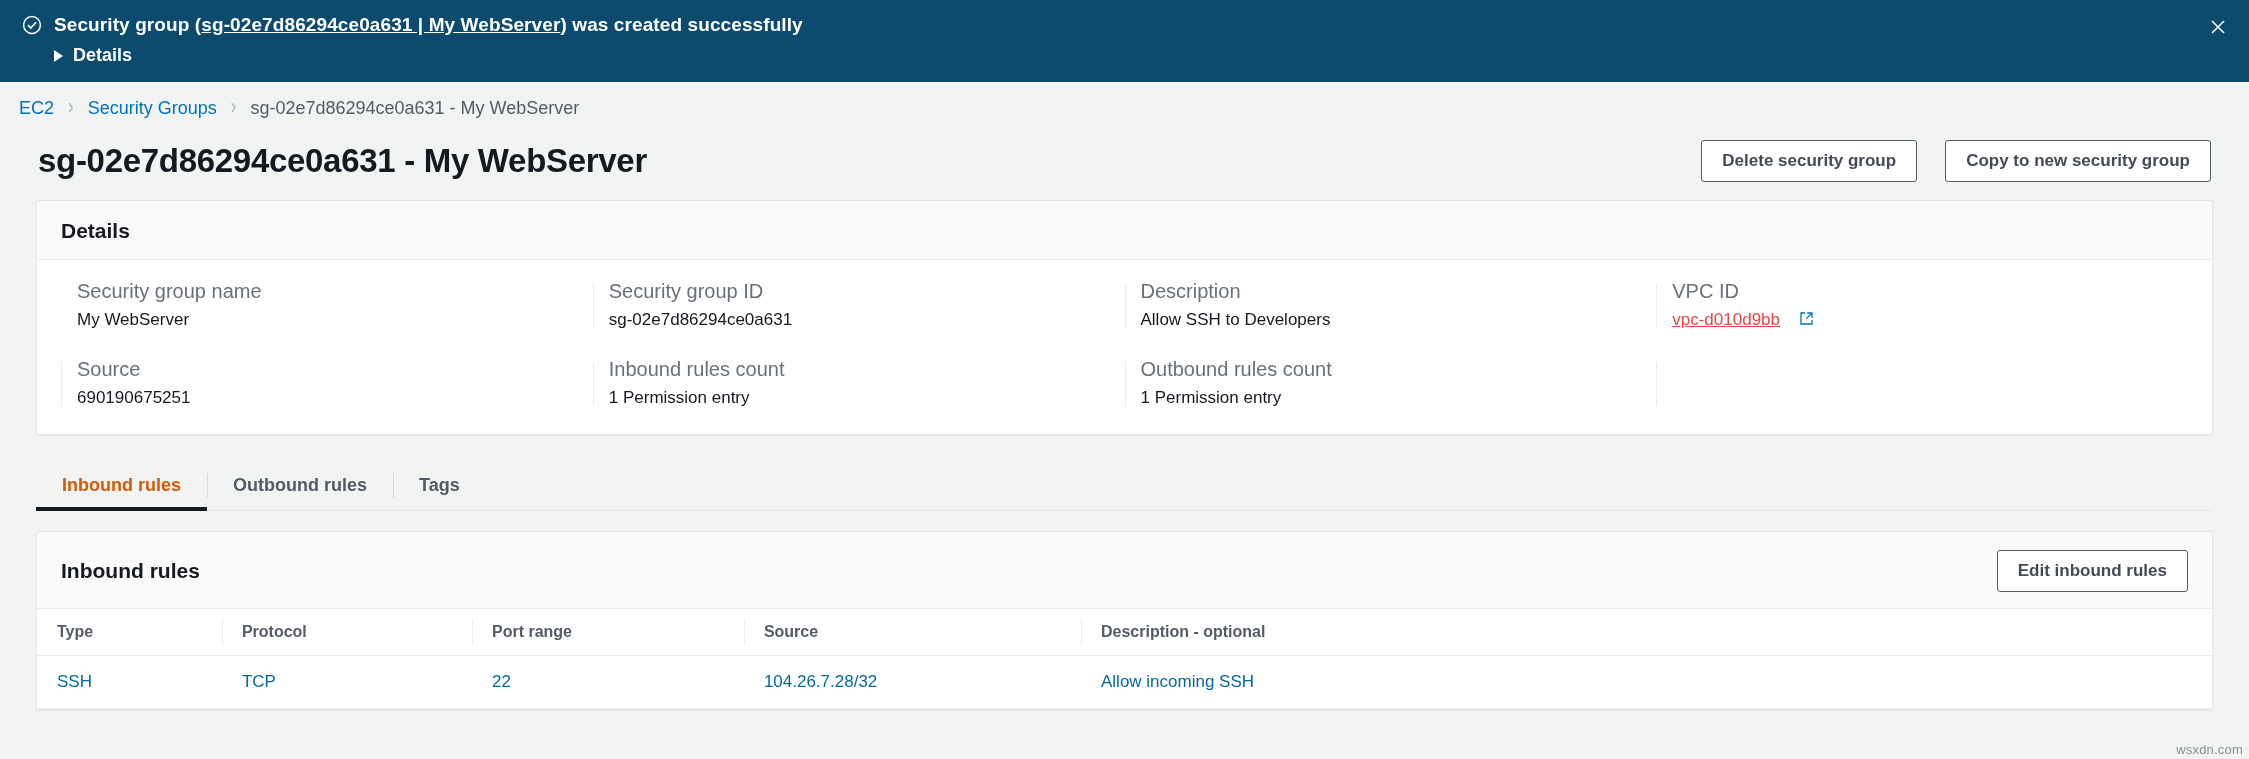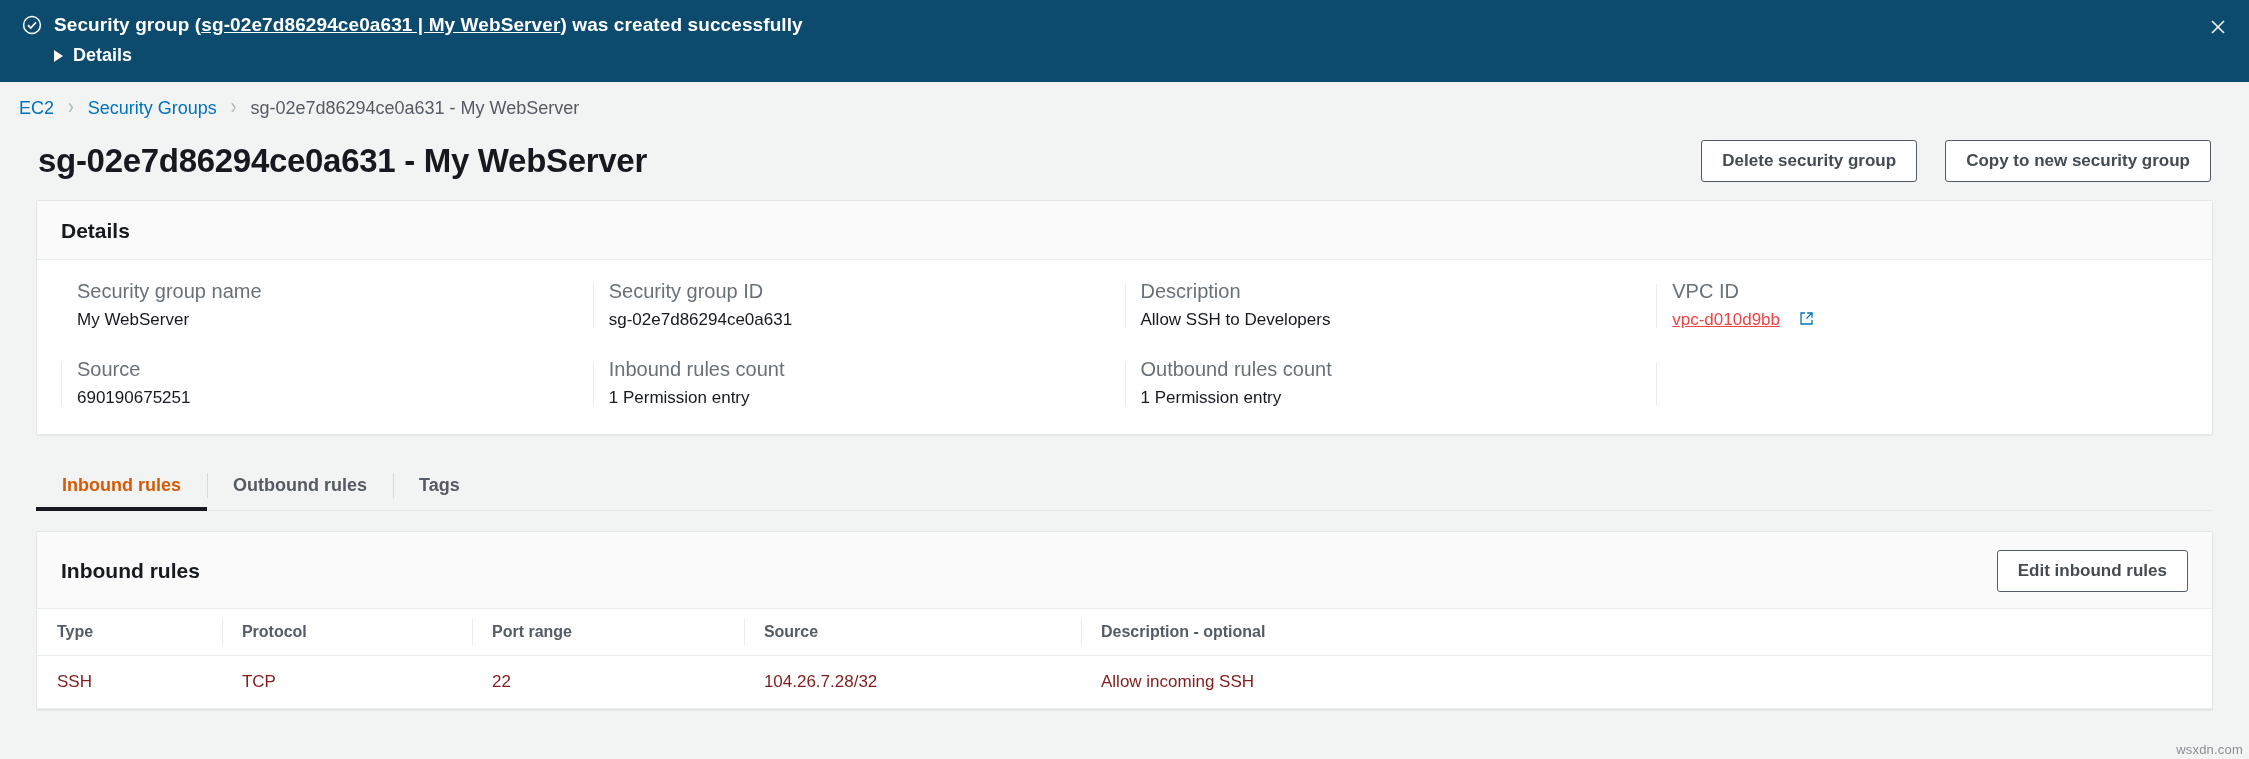--- a/index.html
+++ b/index.html
@@ -211,21 +211,21 @@
   }
   .table th + th::before {
     content: "";
     position: absolute;
     left: 0; top: 10px; bottom: 10px;
     width: 1px;
     background: #eaeded;
   }
   .table td {
     font-size: 17px;
-    color: #7f1d1d;
+    color: #0369a1;
     padding: 16px 0 16px 20px;
     border-bottom: 1px solid #eaeded;
     white-space: nowrap;
   }
   .col-type      { width: 8.5%; }
   .col-protocol  { width: 11.5%; }
   .col-port      { width: 12.5%; }
   .col-source    { width: 15.5%; }
   .col-desc      { width: 52%; }
 

